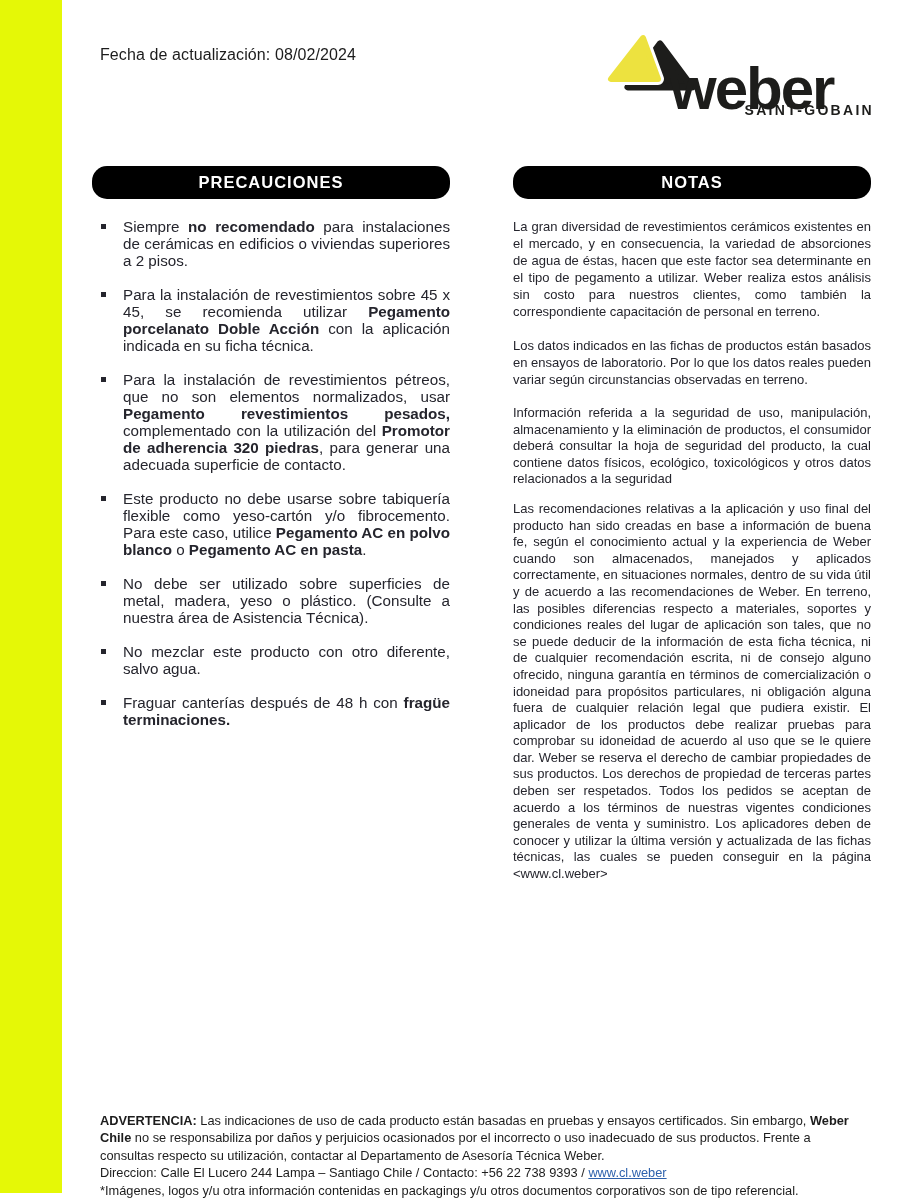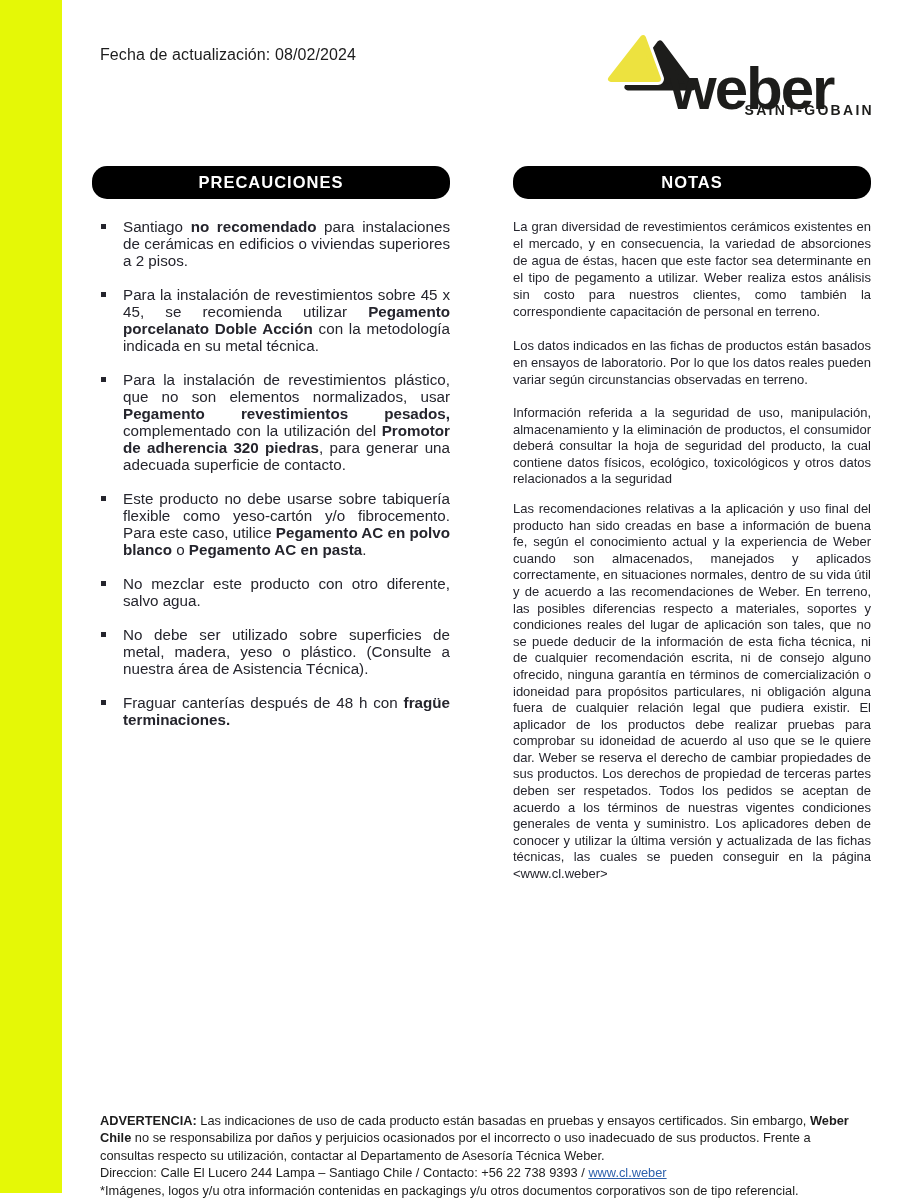--- a/index.html
+++ b/index.html
@@ -96,26 +96,26 @@
       <polygon points="37,6 5,47 52,47" fill="#ede23f" stroke="#ede23f" stroke-width="6" stroke-linejoin="round"></polygon>
     </svg>
     <div class="logo-word">weber</div>
     <div class="logo-sub">SAINT-GOBAIN</div>
   </div>
 
   <div class="col col-left">
     <div class="col-header">PRECAUCIONES</div>
     <div class="col-body">
       <ul class="bullets" id="precauciones-list">
-          <li><span>Santiago </span><b>no recomendado</b><span> para instalaciones de cerámicas en edificios o viviendas superiores a 2 pisos.</span></li>
-          <li><span>Para la instalación de revestimientos sobre 45 x 45, se recomienda utilizar </span><b>Pegamento porcelanato Doble Acción</b><span> con la metodología indicada en su metal técnica.</span></li>
-          <li><span>Para la instalación de revestimientos plástico, que no son elementos normalizados, usar </span><b>Pegamento revestimientos pesados,</b><span> complementado con la utilización del </span><b>Promotor de adherencia 320 piedras</b><span>, para generar una adecuada superficie de contacto.</span></li>
+          <li><span>Siempre </span><b>no recomendado</b><span> para instalaciones de cerámicas en edificios o viviendas superiores a 2 pisos.</span></li>
+          <li><span>Para la instalación de revestimientos sobre 45 x 45, se recomienda utilizar </span><b>Pegamento porcelanato Doble Acción</b><span> con la aplicación indicada en su ficha técnica.</span></li>
+          <li><span>Para la instalación de revestimientos pétreos, que no son elementos normalizados, usar </span><b>Pegamento revestimientos pesados,</b><span> complementado con la utilización del </span><b>Promotor de adherencia 320 piedras</b><span>, para generar una adecuada superficie de contacto.</span></li>
           <li><span>Este producto no debe usarse sobre tabiquería flexible como yeso-cartón y/o fibrocemento. Para este caso, utilice </span><b>Pegamento AC en polvo blanco</b><span> o </span><b>Pegamento AC en pasta</b><span>.</span></li>
+          <li><span>No debe ser utilizado sobre superficies de metal, madera, yeso o plástico. (Consulte a nuestra área de Asistencia Técnica).</span></li>
           <li><span>No mezclar este producto con otro diferente, salvo agua.</span></li>
-          <li><span>No debe ser utilizado sobre superficies de metal, madera, yeso o plástico. (Consulte a nuestra área de Asistencia Técnica).</span></li>
           <li><span>Fraguar canterías después de 48 h con </span><b>fragüe terminaciones.</b></li>
         </ul>
     </div>
   </div>
 
   <div class="col col-right">
     <div class="col-header">NOTAS</div>
     <div class="col-body paras" id="notas-paragraphs">
         <p class="normal">La gran diversidad de revestimientos cerámicos existentes en el mercado, y en consecuencia, la variedad de absorciones de agua de éstas, hacen que este factor sea determinante en el tipo de pegamento a utilizar. Weber realiza estos análisis sin costo para nuestros clientes, como también la correspondiente capacitación de personal en terreno.</p>
         <p class="normal">Los datos indicados en las fichas de productos están basados en ensayos de laboratorio. Por lo que los datos reales pueden variar según circunstancias observadas en terreno.</p>

